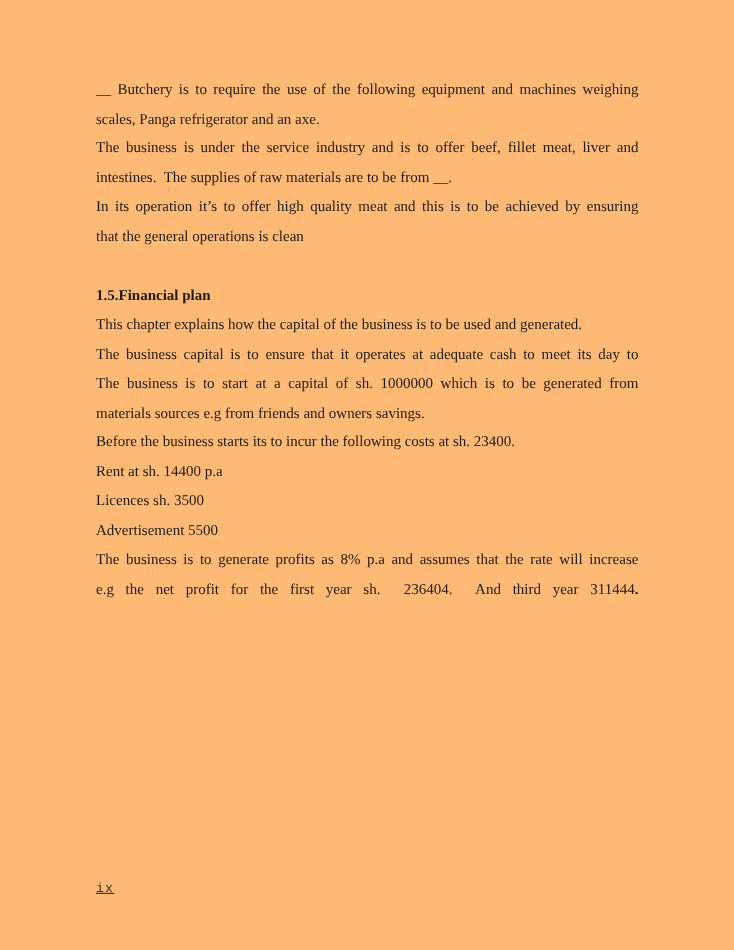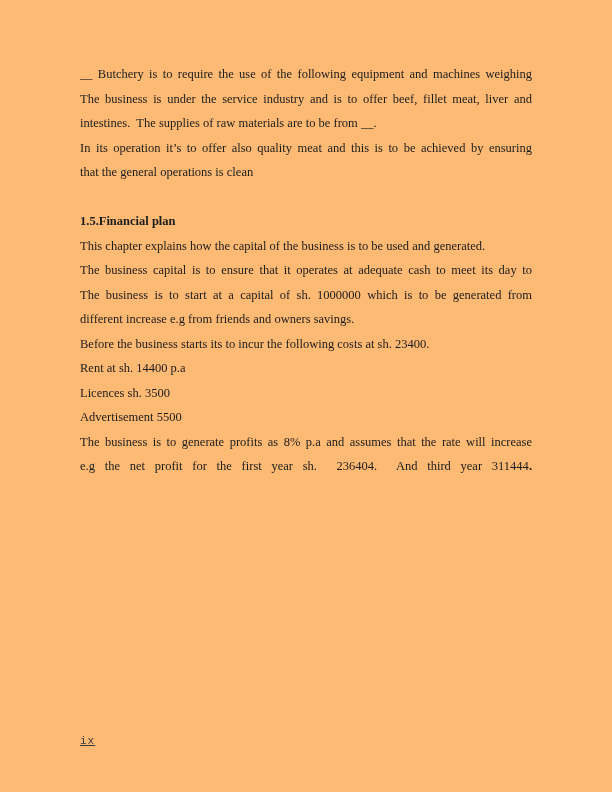--- a/index.html
+++ b/index.html
@@ -59,30 +59,31 @@
     text-decoration: underline;
   }
 </style>
 </head>
 <body>
 
 <div class="page">
 
   <div class="doc">
     <div class="ln jf">__ Butchery is to require the use of the following equipment and machines weighing</div>
+    <div class="ln">scales, Panga refrigerator and an axe.</div>
     <div class="ln jf">The business is under the service industry and is to offer beef, fillet meat, liver and</div>
     <div class="ln">intestines.  The supplies of raw materials are to be from __.</div>
-    <div class="ln jf">In its operation it’s to offer also quality meat and this is to be achieved by ensuring</div>
+    <div class="ln jf">In its operation it’s to offer high quality meat and this is to be achieved by ensuring</div>
     <div class="ln">that the general operations is clean</div>
     <div class="spacer"></div>
     <div class="ln h">1.5.Financial plan</div>
     <div class="ln">This chapter explains how the capital of the business is to be used and generated.</div>
     <div class="ln jf">The business capital is to ensure that it operates at adequate cash to meet its day to</div>
     <div class="ln jf">The business is to start at a capital of sh. 1000000 which is to be generated from</div>
-    <div class="ln">different increase e.g from friends and owners savings.</div>
+    <div class="ln">materials sources e.g from friends and owners savings.</div>
     <div class="ln">Before the business starts its to incur the following costs at sh. 23400.</div>
     <div class="ln">Rent at sh. 14400 p.a</div>
     <div class="ln">Licences sh. 3500</div>
     <div class="ln">Advertisement 5500</div>
     <div class="ln jf">The business is to generate profits as 8% p.a and assumes that the rate will increase</div>
     <div class="ln jf"><span>e.g the net profit for the first year sh.  236404.  And third year 311444</span><span class="bold-dot">.</span></div>
   </div>
 
   <div class="pageno">ix</div>
 

